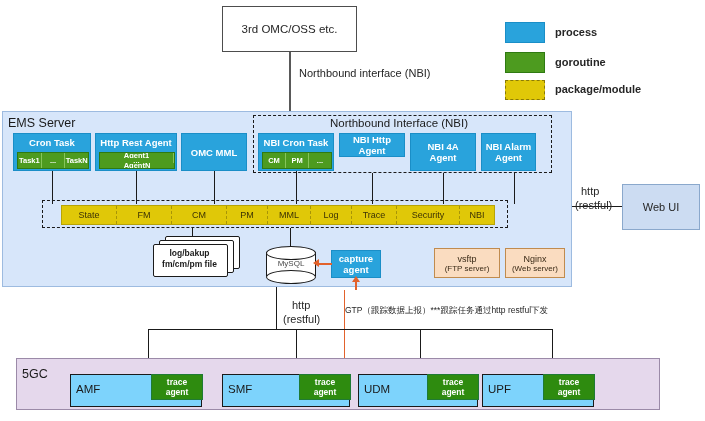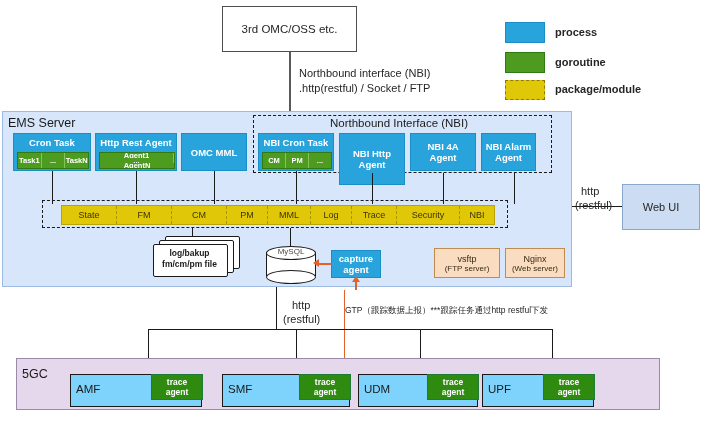--- a/index.html
+++ b/index.html
@@ -243,21 +243,20 @@
 
 <div id="canvas">
 
   <div class="abs ext-box" style="left:222px; top:6px; width:135px; height:46px;">
     <span>3rd OMC/OSS etc.</span>
   </div>
 
   <div class="ln" style="left:289px; top:52px; width:1.6px; height:59px;"></div>
 
   <div class="txt" style="left:299px; top:67px;">Northbound interface (NBI)</div>
-  <div class="txt" style="left:299px; top:82px;">.http(restful) / Socket / FTP</div>
 
   <div class="lg-sw process" style="left:505px; top:22px; width:38px; height:19px;"></div>
   <div class="lg-tx" style="left:555px; top:26px;">process</div>
 
   <div class="lg-sw goroutine" style="left:505px; top:52px; width:38px; height:19px;"></div>
   <div class="lg-tx" style="left:555px; top:56px;">goroutine</div>
 
   <div class="lg-sw module" style="left:505px; top:80px; width:38px; height:18px;"></div>
   <div class="lg-tx" style="left:555px; top:83px;">package/module</div>
 
@@ -292,21 +291,21 @@
 
   <div class="abs proc" style="left:258px; top:133px; width:76px; height:38px;">
     <span class="proc-title">NBI Cron Task</span>
   </div>
   <div class="gor-strip" style="left:262px; top:152px; width:68px; height:15px;">
     <div class="gor-cell">CM</div>
     <div class="gor-cell">PM</div>
     <div class="gor-cell">...</div>
   </div>
 
-  <div class="abs proc" style="left:339px; top:133px; width:66px; height:52px; justify-content:center; padding-top:0;">
+  <div class="abs proc" style="left:339px; top:133px; width:66px; height:24px; justify-content:center; padding-top:0;">
     <span class="proc-title two-line" style="width:58px;">NBI Http Agent</span>
   </div>
 
   <div class="abs proc" style="left:410px; top:133px; width:66px; height:38px; justify-content:center; padding-top:0;">
     <span class="proc-title two-line" style="width:58px;">NBI 4A Agent</span>
   </div>
 
   <div class="abs proc" style="left:481px; top:133px; width:55px; height:38px; justify-content:center; padding-top:0;">
     <span class="proc-title two-line" style="width:60px;">NBI Alarm Agent</span>
   </div>
@@ -340,21 +339,21 @@
     <div class="doc-sheet" style="left:7px;  top:4px;  width:73px; height:31px;"></div>
     <div class="doc-sheet" style="left:1px;  top:8px;  width:73px; height:31px;"></div>
     <div class="doc-text" style="left:1px; top:12px; width:73px;">log/bakup</div>
     <div class="doc-text" style="left:1px; top:23px; width:73px;">fm/cm/pm file</div>
   </div>
 
   <div class="db-wrap" style="left:266px; top:246px; width:50px; height:36px;">
     <div class="db-body" style="top:6px; height:24px;"></div>
     <div class="db-cap" style="top:0px;  height:12px;"></div>
     <div class="db-cap" style="top:24px; height:12px;"></div>
-    <div class="db-label" style="top:1px;">MySQL</div>
+    <div class="db-label" style="top:13px;">MySQL</div>
   </div>
 
   <div class="abs proc" style="left:331px; top:250px; width:50px; height:28px; justify-content:center; padding-top:0;">
     <span class="proc-title">capture</span>
     <span class="proc-title">agent</span>
   </div>
 
   <div class="ln-or" style="left:319px; top:263px; width:13px; height:1.6px;"></div>
   <div class="arrow-or-left" style="left:313px; top:259px;"></div>
 

